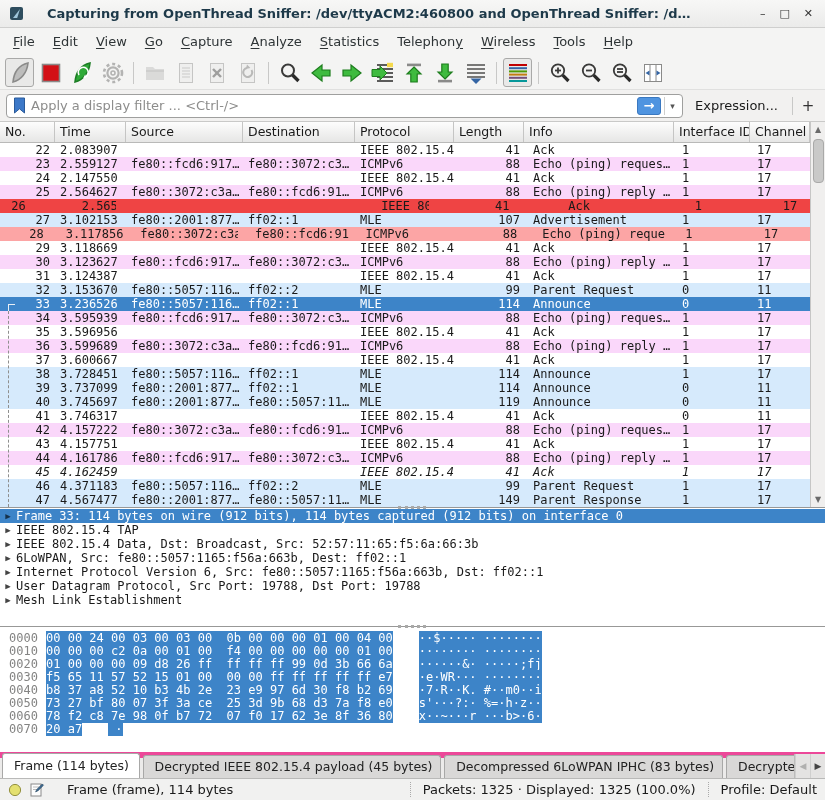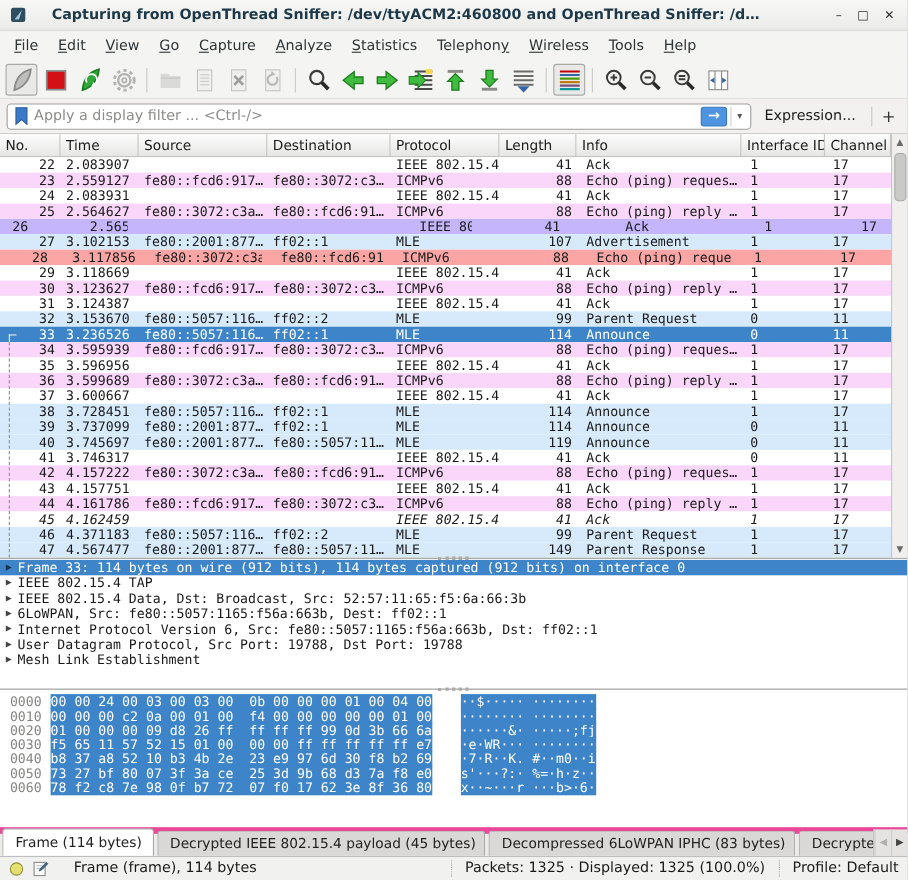--- a/index.html
+++ b/index.html
@@ -386,41 +386,41 @@
         <span class="c2">fe80::fcd6:917…</span>
         <span class="c3">fe80::3072:c3…</span>
         <span class="c4">ICMPv6</span>
         <span class="c5">88</span>
         <span class="c6">Echo (ping) reques…</span>
         <span class="c7">1</span>
         <span class="c8">17</span>
       </div>
       <div class="prow mono" style="background: rgb(255, 255, 255);">
         <span class="c0">24</span>
-        <span class="c1">2.083931</span>
+        <span class="c1">2.147550</span>
         <span class="c2"></span>
         <span class="c3"></span>
         <span class="c4">IEEE 802.15.4</span>
         <span class="c5">41</span>
         <span class="c6">Ack</span>
         <span class="c7">1</span>
         <span class="c8">17</span>
       </div>
       <div class="prow mono" style="background: rgb(250, 215, 250);">
         <span class="c0">25</span>
         <span class="c1">2.564627</span>
         <span class="c2">fe80::3072:c3a…</span>
         <span class="c3">fe80::fcd6:91…</span>
         <span class="c4">ICMPv6</span>
         <span class="c5">88</span>
         <span class="c6">Echo (ping) reply …</span>
         <span class="c7">1</span>
         <span class="c8">17</span>
       </div>
-      <div class="prow mono" style="background: #c4b5fd; gap: 46px;">
+      <div class="prow mono" style="background: #ef4444; gap: 46px;">
         <span class="c0">26</span>
         <span class="c1">2.565374</span>
         <span class="c2"></span>
         <span class="c3"></span>
         <span class="c4">IEEE 802.15.4</span>
         <span class="c5">41</span>
         <span class="c6">Ack</span>
         <span class="c7">1</span>
         <span class="c8">17</span>
       </div>
@@ -705,20 +705,25 @@
       </div>
       <div class="hrow mono">
         <span class="off">0050</span>
         <span class="hx"><span class="hl">73 27 bf 80 07 3f 3a ce  25 3d 9b 68 d3 7a f8 e0</span></span>
         <span class="as"><span class="hl">s'···?:· %=·h·z··</span></span>
       </div>
       <div class="hrow mono">
         <span class="off">0060</span>
         <span class="hx"><span class="hl">78 f2 c8 7e 98 0f b7 72  07 f0 17 62 3e 8f 36 80</span></span>
         <span class="as"><span class="hl">x··~···r ···b&gt;·6·</span></span>
+      </div>
+      <div class="hrow mono">
+        <span class="off">0070</span>
+        <span class="hx"><span class="hl">20 a7</span></span>
+        <span class="as"><span class="hl"> ·</span></span>
       </div>
     </div>
 
   <div class="tabbar" id="tabbar">
       <div class="tab active">Frame (114 bytes)</div>
       <div class="tab">Decrypted IEEE 802.15.4 payload (45 bytes)</div>
       <div class="tab">Decompressed 6LoWPAN IPHC (83 bytes)</div>
       <div class="tab clipped">Decrypted ML</div>
       <div class="tabscroll">
         <div class="tabarrow dis">◀</div>

